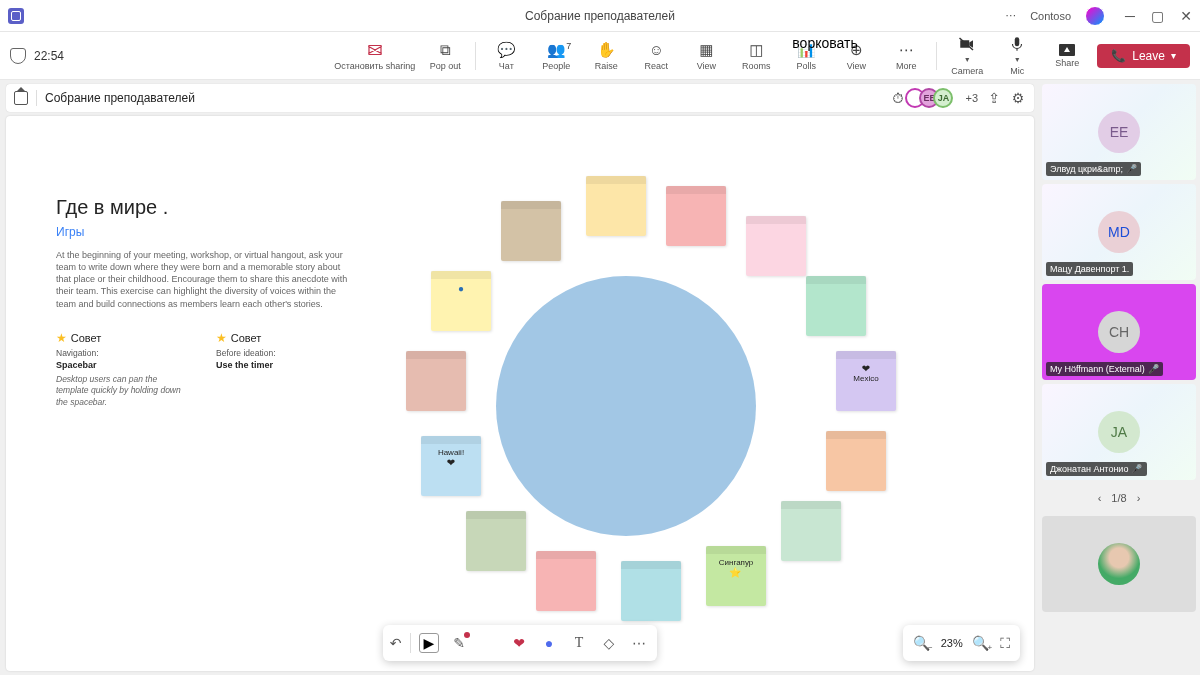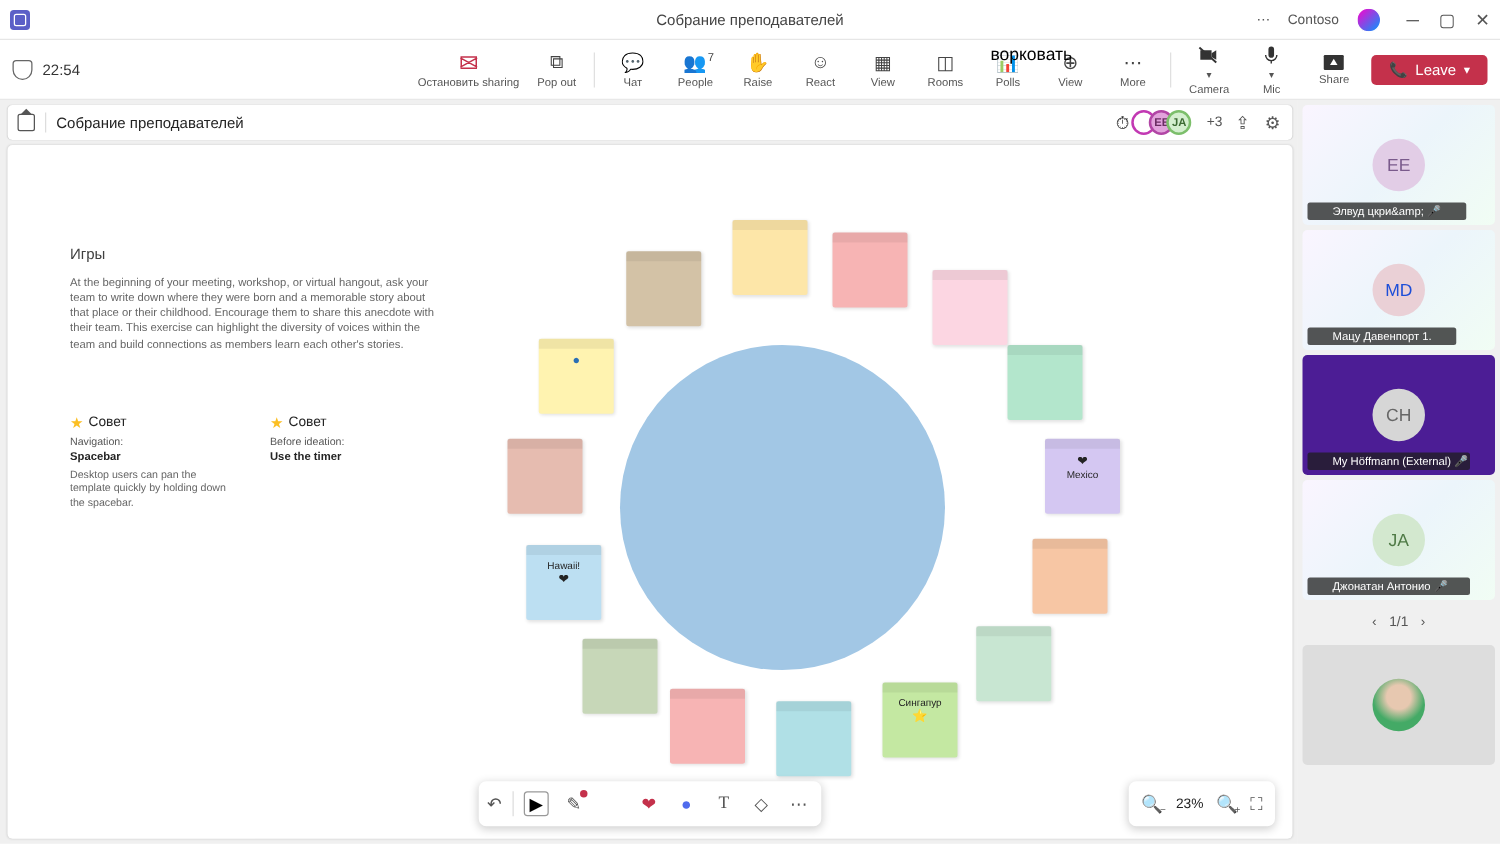--- a/index.html
+++ b/index.html
@@ -40,50 +40,50 @@
   .avcirc { width:20px; height:20px; border-radius:50%; border:2px solid #fff; font-size:9px; display:flex; align-items:center; justify-content:center; font-weight:600; margin-left:-6px;}
   .avcirc.m1{ border-color:#c239b3; color:#c239b3; background:#fff;}
   .avcirc.m2{ background:#e2a3dc; color:#6b2e63; border-color:#b146a5;}
   .avcirc.m3{ background:#d4efcf; color:#3c6b33; border-color:#7cbf6b;}
   .plus { font-size:11px; color:#555; margin-left:4px;}
   .sbicon { width:16px; height:16px; font-size:14px; display:flex; align-items:center; justify-content:center; color:#555; cursor:pointer;}
 
   .whiteboard { flex:1; background:#fff; border-radius:4px; position:relative; overflow:hidden; box-shadow:0 0 2px rgba(0,0,0,.15);}
   .wb-text { position:absolute; left:50px; top:80px; width:300px;}
   .wb-text h2 { font-size:20px; font-weight:400; margin-bottom:6px;}
-  .wb-text .sub { font-size:12px; color:#404040; margin-bottom:10px;}
+  .wb-text .sub { font-size:12px; color:#3b82f6; margin-bottom:10px;}
   .wb-text .desc { font-size:9px; color:#666; line-height:1.35;}
   .tips { position:absolute; left:50px; top:215px; display:flex; gap:30px;}
   .tip { width:130px; }
   .tip .trow { display:flex; align-items:center; gap:4px; font-size:11px; margin-bottom:3px;}
   .star { color:#fbbf24; font-size:12px;}
   .tip .hint { font-size:8.5px; color:#555; margin-bottom:2px;}
   .tip .bold { font-weight:700; font-size:9px; margin-bottom:4px;}
-  .tip .body { font-size:8.5px; color:#666; line-height:1.35;}
+  .tip .body { font-size:8.5px; color:#666; line-height:1.35;font-style:italic;}
   .globe { position:absolute; width:260px; height:260px; border-radius:50%; background:#a2c7e5; left:490px; top:160px;}
   .note { position:absolute; width:60px; height:60px; border-radius:2px; box-shadow:1px 1px 3px rgba(0,0,0,.12); font-size:8px; padding:3px; text-align:center;}
   .note::before{content:"";position:absolute;top:0;left:0;right:0;height:8px;background:rgba(0,0,0,.06);}
   .reaction { font-size:10px; }
 
   .wb-toolbar { position:absolute; bottom:10px; left:50%; transform:translateX(-50%); background:#fff; border-radius:6px; box-shadow:0 2px 8px rgba(0,0,0,.2); height:36px; display:flex; align-items:center; padding:0 8px; gap:10px;}
   .wbt { width:20px; height:20px; display:flex; align-items:center; justify-content:center; font-size:14px; cursor:pointer; color:#555;}
   .wbt.undo { border-right:1px solid #ddd; padding-right:10px; margin-right:-2px;}
   .wbt.sel { border:1px solid #999; border-radius:3px; color:#000;}
   .wbt .dot { width:6px; height:6px; border-radius:50%; background:#c4314b; position:absolute; top:-1px; right:-1px;}
   .wbt.heart{ color:#c4314b;}
   .wbt.chat{ color:#4f6bed;}
   .zoombar { position:absolute; bottom:10px; right:14px; background:#fff; border-radius:6px; box-shadow:0 2px 8px rgba(0,0,0,.2); height:36px; display:flex; align-items:center; gap:10px; padding:0 10px; font-size:11px;}
   .zicon { font-size:14px; cursor:pointer; color:#555; position:relative;}
   .zicon .pm { position:absolute; font-size:8px; right:-2px; bottom:-1px;}
 
   .sidepanel { width:162px; background:#f0f0f0; display:flex; flex-direction:column; gap:4px; padding:4px;}
   .tile { height:96px; background:linear-gradient(135deg,#faf5ff 0%,#ecf5fb 50%,#f1fdf4 100%); border-radius:4px; position:relative; display:flex; align-items:center; justify-content:center;}
-  .tile.dim { background:#4c1d95;}
+  .tile.dim { background:#d946ef;}
   .tile .av { width:42px; height:42px; border-radius:50%; display:flex; align-items:center; justify-content:center; font-size:14px; font-weight:500;}
-  .tile .nm { position:absolute; left:4px; bottom:4px; background:rgba(30,30,30,.75); color:#fff; font-size:9px; padding:2px 20px; border-radius:2px; max-width:130px; overflow:hidden; text-overflow:ellipsis; white-space:nowrap; display:flex; align-items:flex-start; gap:3px;}
+  .tile .nm { position:absolute; left:4px; bottom:4px; background:rgba(30,30,30,.75); color:#fff; font-size:9px; padding:2px 4px; border-radius:2px; max-width:130px; overflow:hidden; text-overflow:ellipsis; white-space:nowrap; display:flex; align-items:flex-start; gap:3px;}
   .mute { font-size:9px;}
   .pager { height:28px; display:flex; align-items:center; justify-content:center; gap:10px; font-size:11px; color:#555;}
   .pager span { cursor:pointer;}
 </style>
 </head>
 <body>
 
 <div class="titlebar">
   <div class="left">
     <div class="teams-ico"></div>
@@ -204,20 +204,21 @@
         <div class="avcirc m2">EE</div>
         <div class="avcirc m3">JA</div>
       </div>
       <span class="plus">+3</span>
       <span class="sbicon">⇪</span>
       <span class="sbicon">⚙</span>
     </div>
 
     <div class="whiteboard">
       <div class="wb-text">
+        <h2>Где в мире                  .</h2>
         <div class="sub">Игры</div>
         <div class="desc">At the beginning of your meeting, workshop, or virtual hangout, ask your team to write down where they were born and a memorable story about that place or their childhood. Encourage them to share this anecdote with their team. This exercise can highlight the diversity of voices within the team and build connections as members learn each other's stories.</div>
       </div>
       <div class="tips">
         <div class="tip">
           <div class="trow">
               <span class="star">★</span>
               <span>Совет</span>
             </div>
           <div class="hint">Navigation:</div>
@@ -297,20 +298,20 @@
     </div>
     <div class="tile">
       <div class="av" style="background:#d3e8cf;color:#4f7a46;">JA</div>
       <div class="nm">
           <span>Джонатан Антонио</span>
           <span class="mute">🎤</span>
         </div>
     </div>
     <div class="pager">
       <span>‹</span>
-      <span>1/1</span>
+      <span>1/8</span>
       <span>›</span>
     </div>
     <div class="tile" style="background:#ddd;">
       <div class="av" style="background:radial-gradient(circle at 50% 35%, #e7c8b0 28%, #4a6 60%);"></div>
     </div>
   </div>
 </div>
 
 </body></html>

